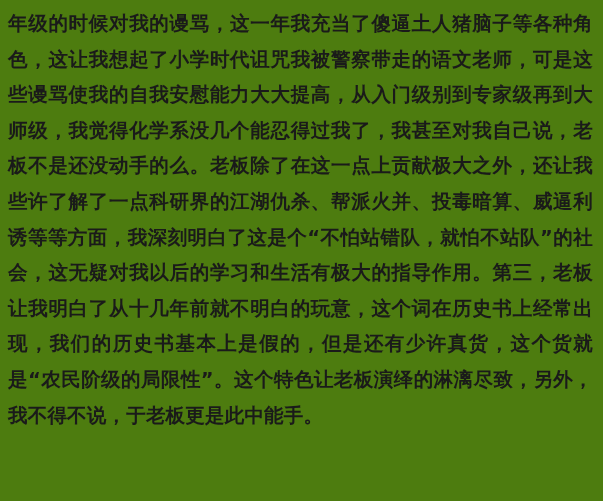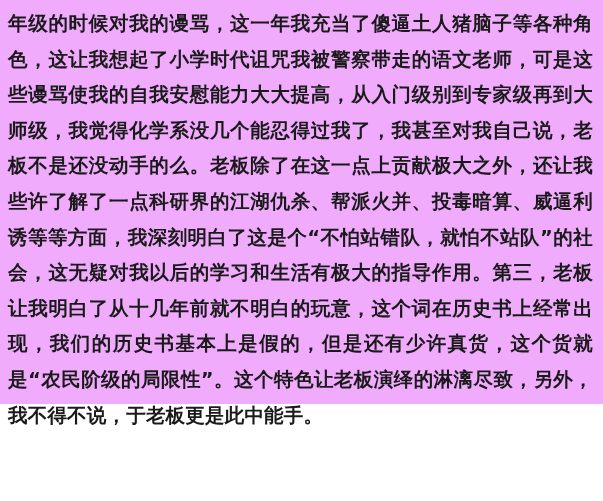--- a/index.html
+++ b/index.html
@@ -8,24 +8,24 @@
     background: #ffffff;
   }
   body {
     width: 603px;
     height: 501px;
     overflow: hidden;
     font-family: "DejaVu Sans", "Liberation Sans", sans-serif;
   }
   #page {
     width: 603px;
-    height: 404px;
+    height: 501px;
     box-sizing: border-box;
     padding: 6px 10px 6px 8px;
-    background: #f0abfc;
+    background: #4d7c0f;
   }
   .body-text {
     font-size: 19.5px;
     line-height: 35.6px;
     color: #1a1a1a;
     text-align: justify;
     text-justify: inter-character;
     letter-spacing: 0.2px;
     font-weight: 600;
     word-break: break-all;

